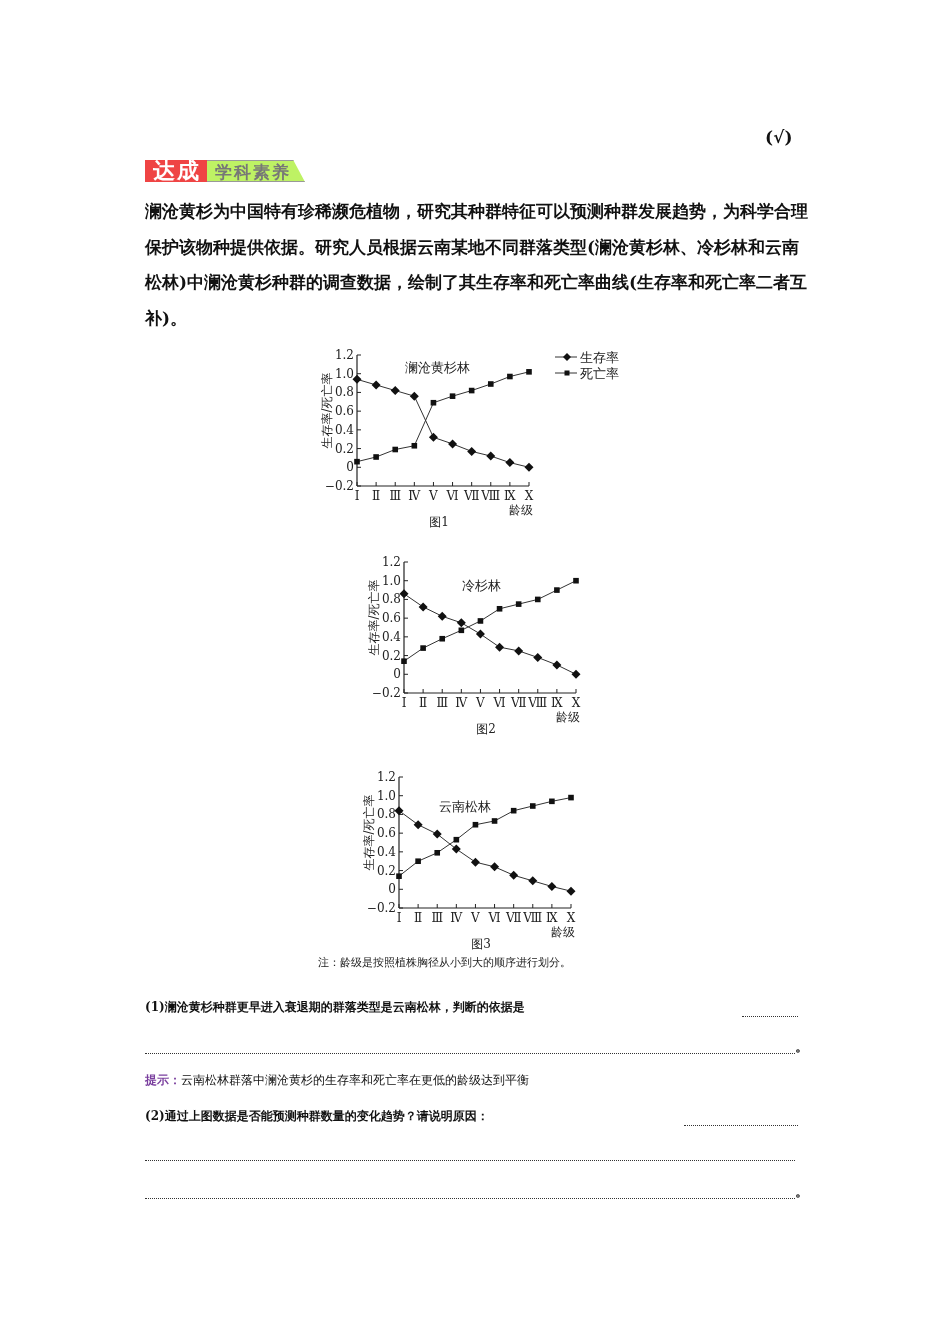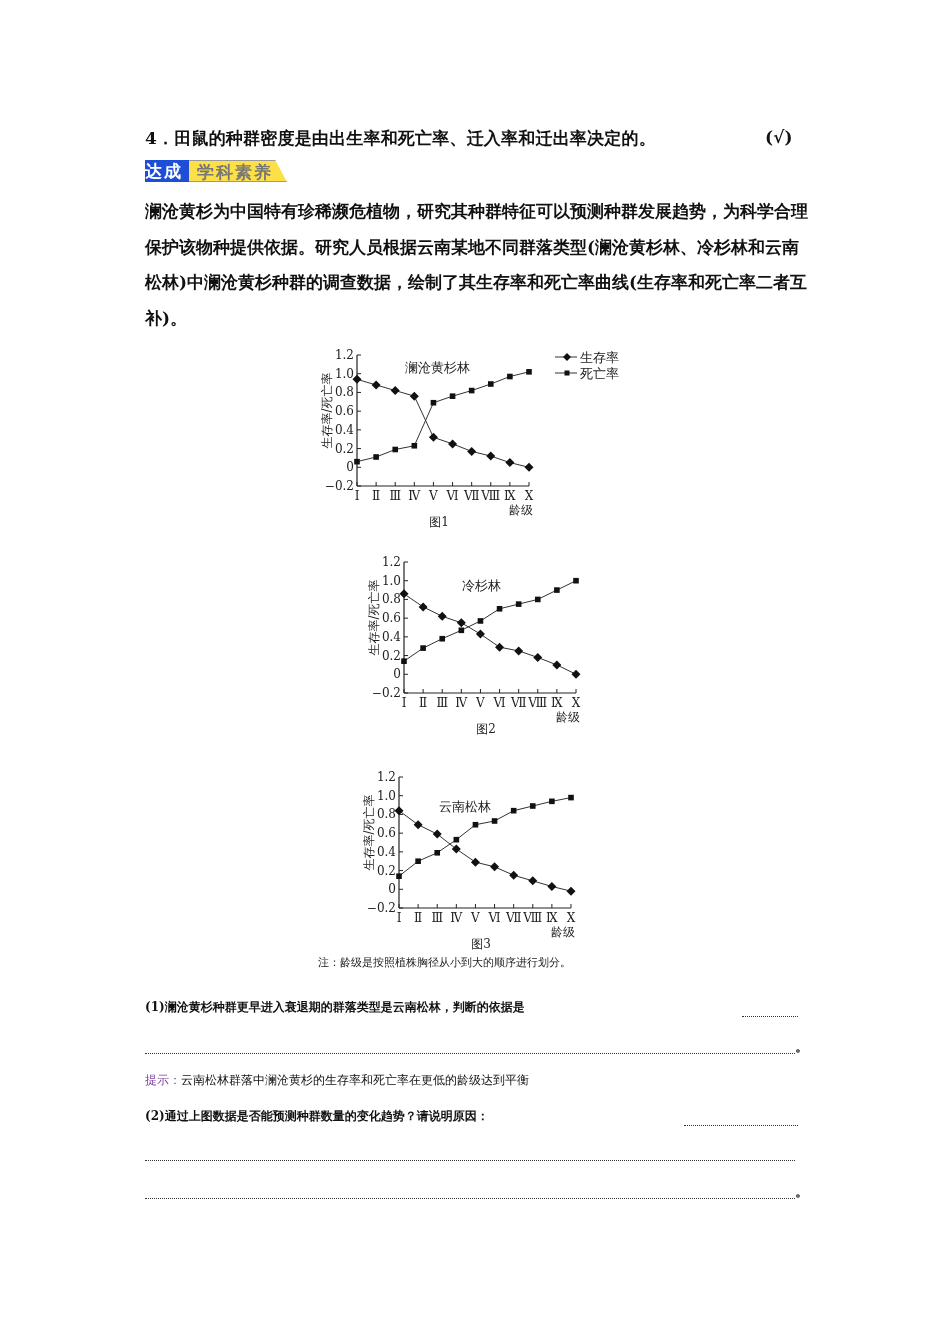--- a/index.html
+++ b/index.html
@@ -3,42 +3,41 @@
   <meta charset="utf-8">
   <style>
     html, body { margin: 0; padding: 0; background: #ffffff; }
     body { width: 950px; height: 1344px; position: relative; overflow: hidden;
            font-family: "DejaVu Serif", "Liberation Serif", serif; color: #111; }
     .page { position: absolute; left: 0; top: 0; width: 950px; height: 1344px; }
     .line { position: absolute; left: 145px; font-size: 17px; font-weight: bold; white-space: nowrap; letter-spacing: 0.2px; }
     .q4 { top: 127px; }
     .q4 .ans { position: absolute; left: 620px; top: 0; }
     .banner { position: absolute; left: 145px; top: 160px; height: 22px; display: flex; align-items: stretch; font-family: "DejaVu Sans", sans-serif; }
-    .banner .b1 { background: #1d4ed8; color: #fff; font-size: 17px; font-weight: bold; padding: 0 6px 0 0; line-height: 22px; letter-spacing: 2px; }
-    .banner .b2 { background: #fde047; color: #777; font-size: 17px; font-weight: bold; padding: 0 14px 0 8px; line-height: 22px; letter-spacing: 2px;
+    .banner .b1 { background: #ef4444; color: #fff; font-size: 22px; font-weight: bold; padding: 0 6px 0 8px; line-height: 22px; letter-spacing: 2px; }
+    .banner .b2 { background: #bef264; color: #777; font-size: 17px; font-weight: bold; padding: 0 14px 0 8px; line-height: 22px; letter-spacing: 2px;
                   border-top: 1px solid #999; border-bottom: 1px solid #999; position: relative;
                   clip-path: polygon(0 0, 88% 0, 100% 100%, 0 100%); }
     .banner .b2::after { content: ""; }
     .para { position: absolute; left: 145px; top: 194px; width: 665px; font-size: 17px; font-weight: bold; line-height: 35.5px; }
     .chart { position: absolute; text-decoration: underline; }
     .chart svg { display: block; overflow: visible; }
     .note { position: absolute; left: 318px; top: 955px; font-size: 11px; color: #222; white-space: nowrap; }
     .qline { position: absolute; left: 145px; font-size: 12px; font-weight: bold; white-space: nowrap; }
     .blank { position: absolute; border-bottom: 1px dotted #333; height: 0; }
     .period { position: absolute; font-size: 14px; font-weight: bold; }
-    .hint-label { color: #7a3f9e; font-family: "DejaVu Sans", sans-serif; font-weight: normal; margin-top: 47px; }
+    .hint-label { color: #7a3f9e; font-family: "DejaVu Sans", sans-serif; font-weight: bold; margin-top: 47px; }
     .hint-text { font-weight: normal; }
   </style>
 </head>
 <body>
 
 <div class="page">
 
   <div class="line q4">
-    <span>4．田鼠的种群密度是由出生率和死亡率、迁入率和迁出率决定的。</span>
     <span class="ans">(√)</span>
   </div>
 
   <div class="banner">
     <span class="b1">达成</span>
     <span class="b2">学科素养</span>
   </div>
 
   <div class="para">澜沧黄杉为中国特有珍稀濒危植物，研究其种群特征可以预测种群发展趋势，为科学合理保护该物种提供依据。研究人员根据云南某地不同群落类型(澜沧黄杉林、冷杉林和云南松林)中澜沧黄杉种群的调查数据，绘制了其生存率和死亡率曲线(生存率和死亡率二者互补)。</div>
 

